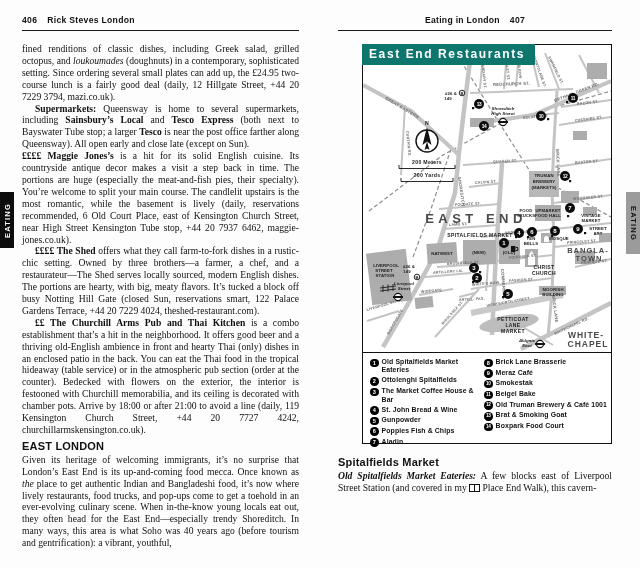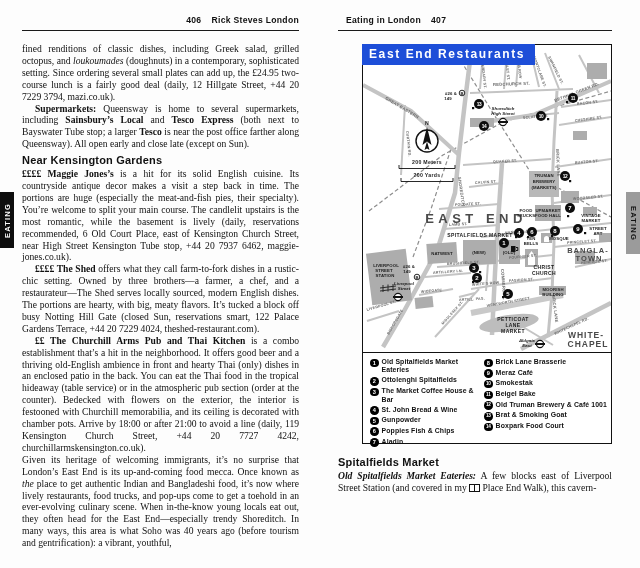--- a/index.html
+++ b/index.html
@@ -1,41 +1,41 @@
 <!DOCTYPE html>
 <html><head>
 <meta charset="utf-8">
 <style>
   html,body{margin:0;padding:0;background:#fff;width:640px;height:568px;overflow:hidden;}
   .spread{position:relative;width:640px;height:568px;background:#fdfdfd;font-family:"Liberation Serif",serif;color:#111;}
   
   .pg-header{position:absolute;top:15px;font-family:"Liberation Sans",sans-serif;font-size:8.6px;font-weight:bold;letter-spacing:.3px;color:#111;}
-  .hdr-left{left:22px;width:277px;text-align:right;}
-  .hdr-right{left:346px;width:274px;text-align:left;}
+  .hdr-left{left:22px;width:277px;text-align:left;}
+  .hdr-right{left:338px;width:274px;text-align:center;}
   .hdr-gap{display:inline-block;width:10px;}
   .rule{position:absolute;height:1.4px;background:#1a1a1a;top:30px;}
   .rule-l{left:22px;width:277px;}
   .rule-r{left:338px;width:274px;}
   
   .tab{position:absolute;display:flex;align-items:center;justify-content:center;}
   .tab-l{left:0;top:192px;width:14px;height:56px;background:#0d0d0d;}
   .tab-l span{transform:rotate(-90deg);color:#fff;font-family:"Liberation Sans",sans-serif;font-size:7.5px;font-weight:bold;letter-spacing:1.2px;white-space:nowrap;}
   .tab-r{left:626px;top:192px;width:14px;height:62px;background:#9b9b9b;}
   .tab-r span{transform:rotate(90deg);color:#111;font-family:"Liberation Sans",sans-serif;font-size:7.5px;font-weight:bold;letter-spacing:1.2px;white-space:nowrap;}
   
   .body-col{position:absolute;font-size:9.6px;line-height:11.9px;text-align:justify;}
   .col-l{left:22px;top:43px;width:277px;}
   .col-r{left:338px;top:452px;width:274px;}
   .body-col p{margin:0;}
   .ind{text-indent:13px;}
   h3{font-family:"Liberation Sans",sans-serif;font-size:11px;font-weight:bold;letter-spacing:.2px;margin:5px 0 1px 0;}
   .book-icon{display:inline-block;width:9px;height:6px;border:1px solid #111;vertical-align:-1px;background:linear-gradient(to right,transparent 46%,#111 46%,#111 56%,transparent 56%);}
   
   .mapbox{position:absolute;left:362px;top:44px;width:250px;height:400px;border:1.3px solid #111;box-sizing:border-box;background:#fff;}
-  .map-title{position:absolute;left:-1px;top:-1px;background:#1d4ed8;color:#fff;font-family:"Liberation Sans",sans-serif;font-size:12px;font-weight:bold;letter-spacing:1.6px;padding:3px 10px 4px 7px;white-space:nowrap;z-index:5;}
+  .map-title{position:absolute;left:-1px;top:-1px;background:#0f766e;color:#fff;font-family:"Liberation Sans",sans-serif;font-size:12px;font-weight:bold;letter-spacing:1.6px;padding:3px 10px 4px 7px;white-space:nowrap;z-index:5;}
   .map-svg{position:absolute;left:0;top:0;}
   
   .legend{position:absolute;left:0;top:307px;width:100%;height:91px;border-top:1.3px solid #111;box-sizing:border-box;display:flex;padding:5px 4px 0 7px;font-family:"Liberation Sans",sans-serif;}
   .lcol1{width:114px;}
   .lcol2{width:123px;}
   .litem{display:flex;gap:3px;margin-bottom:1.6px;align-items:flex-start;}
   .lnum{flex:0 0 8.6px;width:8.6px;height:8.6px;border-radius:50%;background:#000;color:#fff;font-size:5.6px;font-weight:bold;line-height:8.8px;text-align:center;margin-top:.5px;}
   .lnum.two{font-size:4.7px;letter-spacing:-.3px;}
   .llabel{font-size:6.9px;font-weight:bold;line-height:8.4px;color:#111;letter-spacing:.1px;}
   
@@ -56,24 +56,24 @@
 
   <div>
     <div class="pg-header hdr-left"><span>406</span><span class="hdr-gap"></span><span>Rick Steves London</span></div>
     <div class="rule rule-l"></div>
     <div class="tab tab-l">
         <span>EATING</span>
       </div>
     <div class="body-col col-l">
       <p><span>fined renditions of classic dishes, including Greek salad, grilled octopus, and </span><span style="font-style: italic;">loukoumades</span><span> (doughnuts) in a contemporary, sophisticated setting. Since ordering several small plates can add up, the £24.95 two-course lunch is a fairly good deal (daily, 12 Hillgate Street, +44 20 7229 3794, mazi.co.uk).</span></p>
       <p class="ind"><span style="font-weight: bold;">Supermarkets:</span><span> Queensway is home to several supermarkets, including </span><span style="font-weight: bold;">Sainsbury’s Local</span><span> and </span><span style="font-weight: bold;">Tesco Express</span><span> (both next to Bayswater Tube stop; a larger </span><span style="font-weight: bold;">Tesco</span><span> is near the post office farther along Queensway). All open early and close late (except on Sun).</span></p>
-      <h3>Near Kensington Gardens</h3>
       <p><span style="font-weight: bold;">££££ Maggie Jones’s</span><span> is a hit for its solid English cuisine. Its countryside antique decor makes a visit a step back in time. The portions are huge (especially the meat-and-fish pies, their specialty). You’re welcome to split your main course. The candlelit upstairs is the most romantic, while the basement is lively (daily, reservations recommended, 6 Old Court Place, east of Kensington Church Street, near High Street Kensington Tube stop, +44 20 7937 6462, maggie-jones.co.uk).</span></p>
       <p class="ind"><span style="font-weight: bold;">££££ The Shed</span><span> offers what they call farm-to-fork dishes in a rustic-chic setting. Owned by three brothers—a farmer, a chef, and a restaurateur—The Shed serves locally sourced, modern English dishes. The portions are hearty, with big, meaty flavors. It’s tucked a block off busy Notting Hill Gate (closed Sun, reservations smart, 122 Palace Gardens Terrace, +44 20 7229 4024, theshed-restaurant.com).</span></p>
       <p class="ind"><span style="font-weight: bold;">££ The Churchill Arms Pub and Thai Kitchen</span><span> is a combo establishment that’s a hit in the neighborhood. It offers good beer and a thriving old-English ambience in front and hearty Thai (only) dishes in an enclosed patio in the back. You can eat the Thai food in the tropical hideaway (table service) or in the atmospheric pub section (order at the counter). Bedecked with flowers on the exterior, the interior is festooned with Churchill memorabilia, and its ceiling is decorated with chamber pots. Arrive by 18:00 or after 21:00 to avoid a line (daily, 119 Kensington Church Street, +44 20 7727 4242, churchillarmskensington.co.uk).</span></p>
+      <h3>EAST LONDON</h3>
       <p><span>Given its heritage of welcoming immigrants, it’s no surprise that London’s East End is its up-and-coming food mecca. Once known as </span><span style="font-style: italic;">the</span><span> place to get authentic Indian and Bangladeshi food, it’s now where lively restaurants, food trucks, and pop-ups come to get a toehold in an ever-evolving culinary scene. When in-the-know young locals eat out, they often head for the East End—especially trendy Shoreditch. In many ways, this area is what Soho was 40 years ago (before tourism and gentrification): a vibrant, youthful,</span></p>
     </div>
   </div>
 
   <div>
     <div class="pg-header hdr-right"><span>Eating in London</span><span class="hdr-gap"></span><span>407</span></div>
     <div class="rule rule-r"></div>
     <div class="tab tab-r">
         <span>EATING</span>
       </div>

